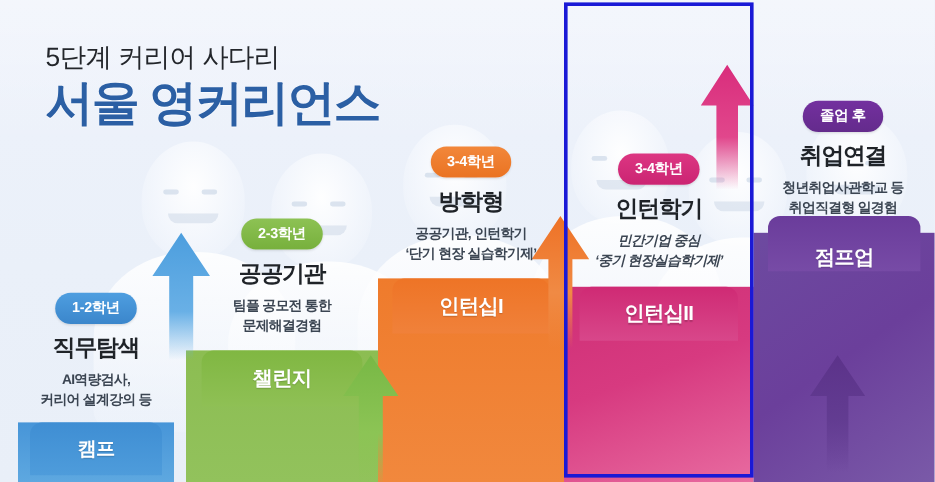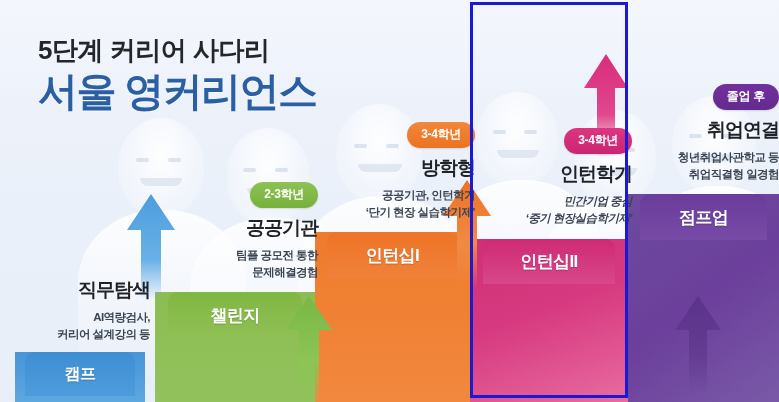--- a/index.html
+++ b/index.html
@@ -30,21 +30,21 @@
     background:rgba(205,216,232,.55);
   }
   .ghost-eye {
     position:absolute; width:13px; height:4px; border-radius:4px;
     background:rgba(198,211,229,.6);
   }
 
   
   .title-wrap { position:absolute; left:38px; top:36px; z-index:8; }
   .title-sub {
-    font-size:26px; font-weight:700; color:#23262b;
+    font-size:22px; font-weight:400; color:#23262b;
     letter-spacing:-.5px; line-height:1.1;
   }
   .title-main {
     margin-top:5px;
     font-size:40px; font-weight:800; color:#2b5fa4;
     letter-spacing:-1.6px; line-height:1.05;
     text-shadow:0 1px 0 rgba(255,255,255,.6);
   }
 
   
@@ -58,21 +58,21 @@
     display:flex; align-items:center; justify-content:center;
     color:#fff; font-weight:800; letter-spacing:-.6px;
     text-shadow:0 1px 1px rgba(0,0,0,.18);
   }
   .bar-head.small { font-size:16px; }
   .bar-head.mid   { font-size:17px; }
 
   
   .ctext {
     position:absolute; left:0; width:100%;
-    text-align:right; z-index:7;
+    text-align:center; z-index:7;
   }
   .badge {
     display:inline-block; padding:4px 14px 5px;
     border-radius:20px; color:#fff;
     font-size:12px; font-weight:800; letter-spacing:-.3px;
     box-shadow:0 1px 2px rgba(0,0,0,.12);
   }
   .chead {
     margin-top:7px;
     font-size:19px; font-weight:800; color:#1f2328; letter-spacing:-1px;
@@ -159,20 +159,21 @@
       <path d="M26 2 L50 38 L36 38 L36 108 L16 108 L16 38 L2 38 Z" fill="url(#ga1)"></path>
     </svg>
   </div>
   <div class="col" style="left:15px;width:130px;height:50px;">
     <div class="bar-base" style="height:50px;background:linear-gradient(180deg,#4795d8,#5ea8e0);"></div>
     <div class="bar-head small" style="bottom:6px;height:44px;background:linear-gradient(180deg,#3f8ed3,#4e9cdb);margin-top:44px;">
       <span>캠프</span>
     </div>
   </div>
   <div class="ctext" style="left:10px;width:140px;bottom:60px;">
+    <span class="badge" style="background:linear-gradient(180deg,#4e9ee0,#3b86cb);">1-2학년</span>
     <div class="chead">직무탐색</div>
     <div class="cdesc" style="white-space:pre-line;">AI역량검사,
 커리어 설계강의 등</div>
   </div>
 
   <div class="arrow" style="left:284px;top:294px;">
     <svg width="50" height="110" viewBox="0 0 50 110">
       <defs>
           <linearGradient id="ga2" x1="0" y1="0" x2="0" y2="1">
         <stop offset="0%" stop-color="#78b845"></stop>
@@ -254,21 +255,21 @@
         <defs>
             <linearGradient id="ga5" x1="0" y1="0" x2="0" y2="1">
           <stop offset="0%" stop-color="#5b3289" stop-opacity=".95"></stop>
           <stop offset="55%" stop-color="#603a8f" stop-opacity=".85"></stop>
           <stop offset="100%" stop-color="#603a8f" stop-opacity="0"></stop>
             </linearGradient>
           </defs>
         <path d="M25 2 L48 36 L34 36 L34 100 L16 100 L16 36 L2 36 Z" fill="url(#ga5)"></path>
       </svg>
     </div>
-    <div class="bar-head mid" style="bottom:162px;height:46px;background:linear-gradient(180deg,#6a3c9b,#774ba6);">
+    <div class="bar-head mid" style="bottom:176px;height:46px;background:linear-gradient(180deg,#6a3c9b,#774ba6);align-items:flex-end;">
       <span>점프업</span>
     </div>
   </div>
   <div class="ctext" style="left:626px;width:153px;bottom:220px;">
     <span class="badge" style="background:linear-gradient(180deg,#73309f,#642b8c);">졸업 후</span>
     <div class="chead">취업연결</div>
     <div class="cdesc" style="white-space:pre-line;">청년취업사관학교 등
 취업직결형 일경험</div>
   </div>
 

